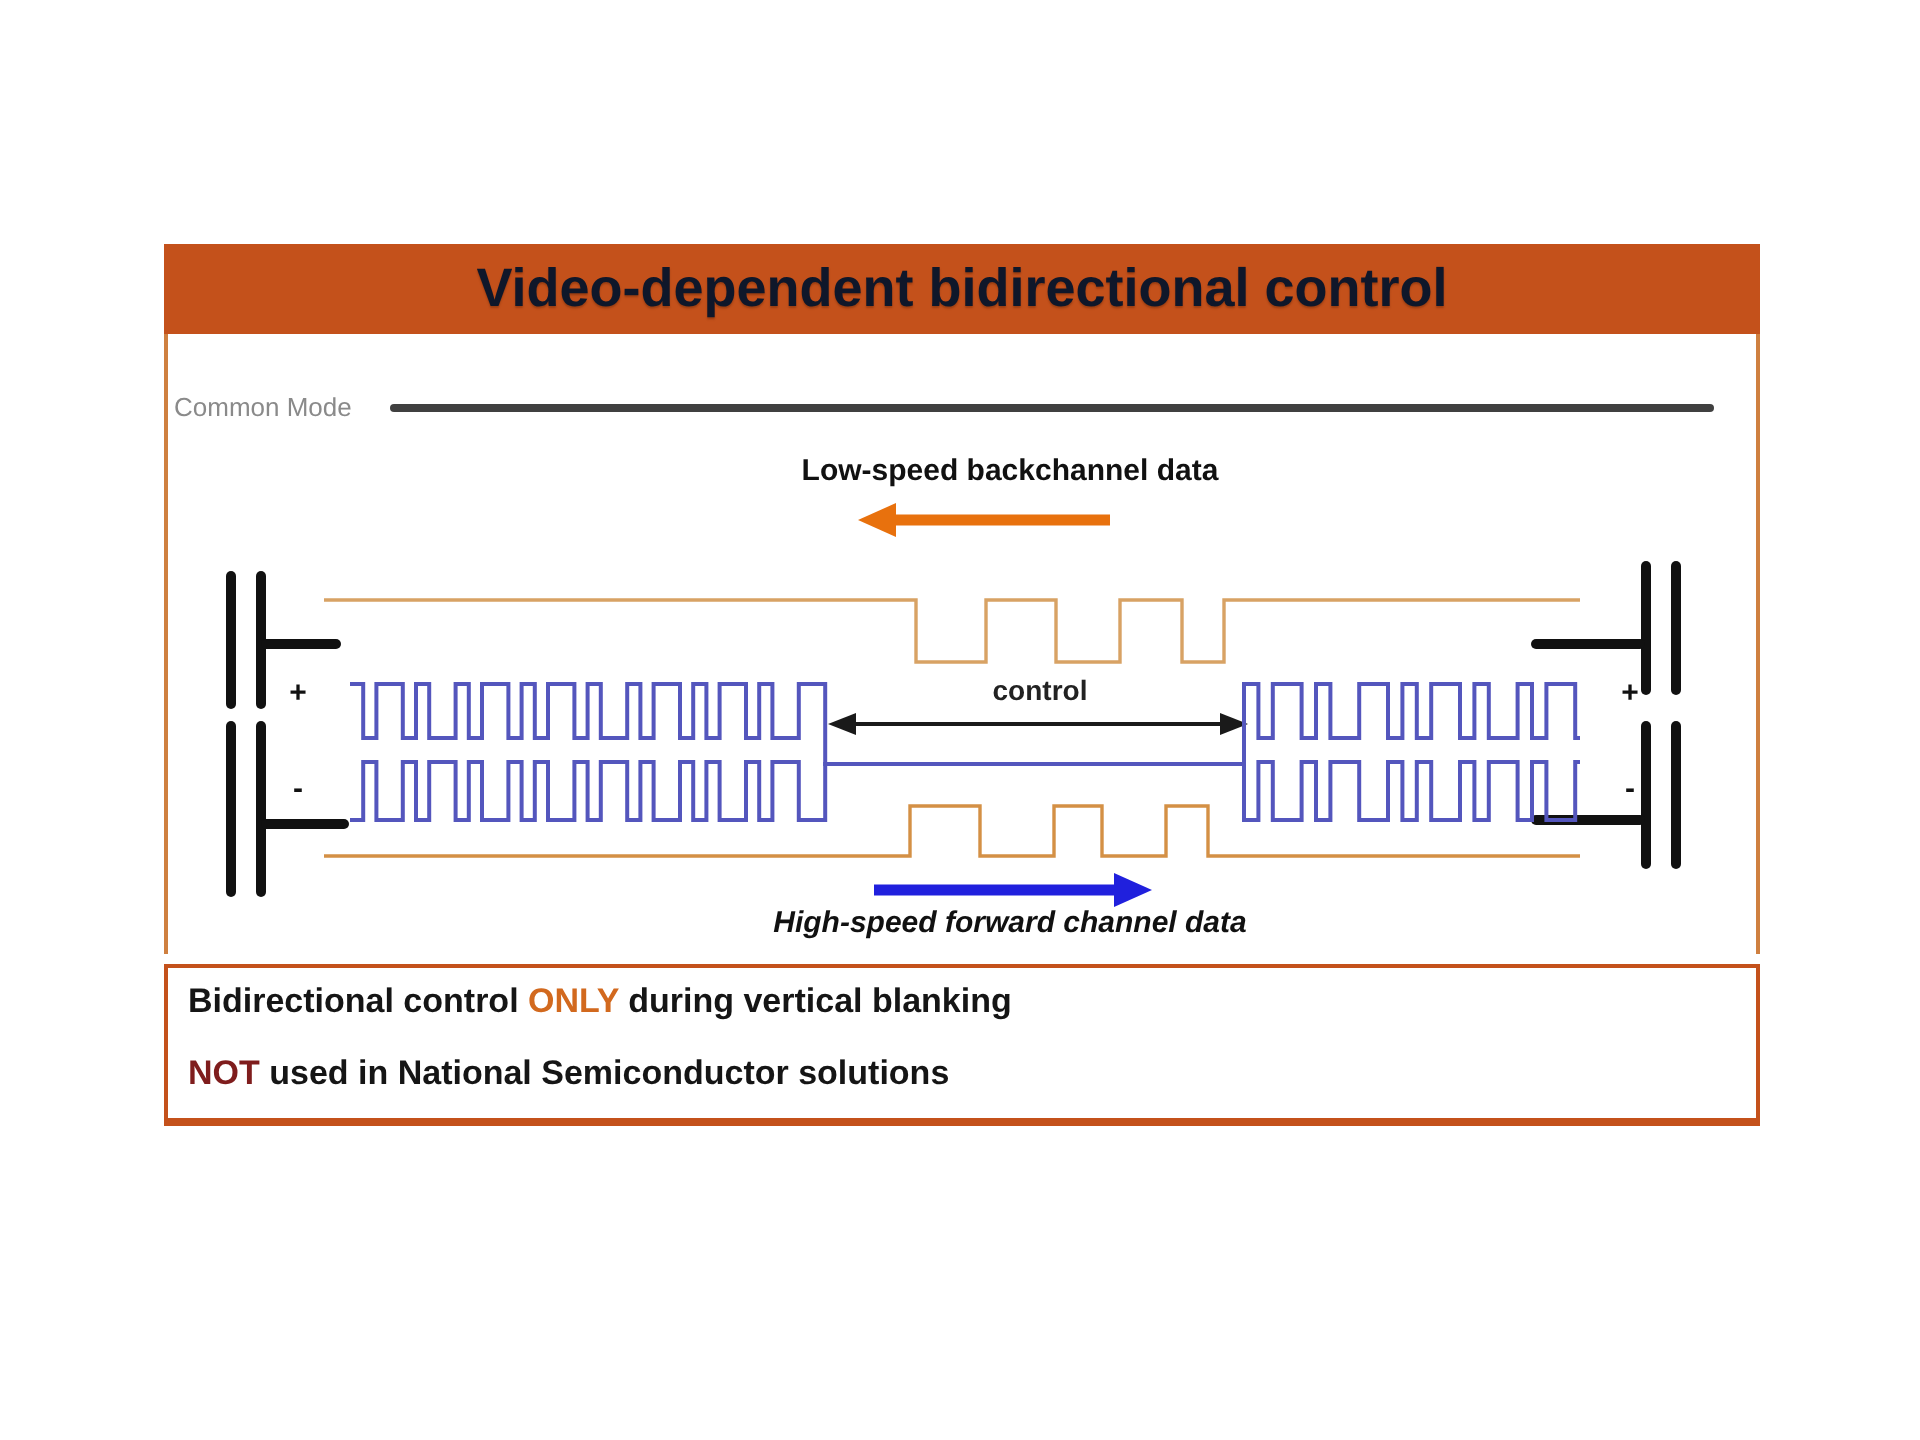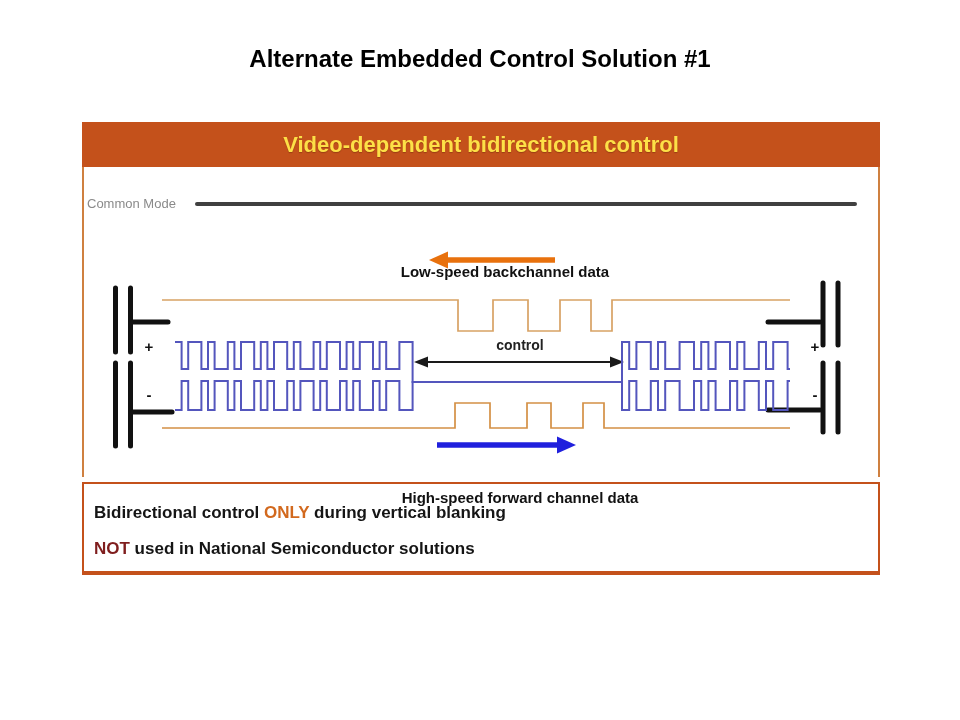--- a/index.html
+++ b/index.html
@@ -1,46 +1,45 @@
 <!DOCTYPE html>
 <html><head>
 <meta charset="utf-8">
 <style>
   html,body{margin:0;padding:0;background:#fff;}
   .slide{position:relative;width:960px;height:720px;background:#ffffff;overflow:hidden;
          font-family:"Liberation Sans",sans-serif;}
   .title{padding-top:45px;margin:0;text-align:center;font-size:24px;font-weight:bold;
          color:#000;letter-spacing:0;}
   .panel{position:absolute;left:82px;top:122px;width:798px;}
-  .bar{height:45px;line-height:45px;background:#C4511B;color:#fde047;font-weight:bold;
-       font-size:22px;text-align:center;text-shadow:0 1px 1px rgba(80,30,0,0.35);}
+  .bar{height:45px;line-height:45px;background:#C4511B;color:#0f172a;font-weight:bold;
+       font-size:27px;text-align:center;text-shadow:0 1px 1px rgba(80,30,0,0.35);}
   .bar.bar2{height:37px;line-height:37px;}
   .diagram{position:relative;height:310px;background:#ffffff;
            border-left:2px solid #CF8040;border-right:2px solid #CF8040;}
   .diagram svg{position:absolute;left:0;top:0;width:100%;height:100%;display:block;}
-  .dlabel{position:absolute;color:#111;font-weight:bold;font-size:15px;text-align:center;margin-top:36px;}
+  .dlabel{position:absolute;color:#111;font-weight:bold;font-size:15px;text-align:center;}
   .cm-label{position:absolute;left:3px;top:29px;font-size:13px;font-weight:400;color:#8A8A8A;text-align:center;}
   .blk-label{position:absolute;left:376px;top:170px;width:120px;text-align:center;
              font-size:14px;font-weight:600;color:#222;}
   .pm{position:absolute;width:16px;text-align:center;font-size:15px;font-weight:bold;color:#111;}
   .notes{margin-top:5px;border:2px solid #C4511B;border-bottom-width:4px;background:#fff;
-         padding:16px 8px 12px 8px;color:#151515;font-weight:bold;}
+         padding:4px 8px 12px 8px;color:#151515;font-weight:bold;}
   .note-line1{margin:3px 0 0 2px;font-size:17px;}
   .note-bullet{margin:14px 0 0 16px;font-size:16px;}
   .note-bullet .dot{margin-right:7px;}
   .note-last{margin:16px 0 0 2px;font-size:17px;}
   .em-orange{color:#D2691E;}
   .em-red{color:#7f1d1d;}
 </style>
 </head>
 <body>
 
 <div class="slide">
 
-  <div class="title">Alternate Embedded Control Solution #1</div>
 
   <div class="panel">
 
     <div class="bar">Video-dependent bidirectional control</div>
 
     <div class="diagram">
       <svg id="wave-svg" viewBox="0 0 794 310" preserveAspectRatio="none">
 
         <line x1="113" y1="37" x2="771" y2="37" stroke-width="4" stroke-linecap="round" stroke="#404040"></line>
 
@@ -85,21 +84,21 @@
 
       <path d="M78 133 L374 133 L374 164 L409 164 L409 133 L444 133 L444 164 L476 164 L476 133 L507 133 L507 164 L528 164 L528 133 L706 133" fill="none" stroke="#D8A264" stroke-width="1.7"></path>
           <path d="M91 175 L97.6 175 L97.6 202 L104.19999999999999 202 L104.19999999999999 175 L117.39999999999998 175 L117.39999999999998 202 L123.99999999999997 202 L123.99999999999997 175 L130.59999999999997 175 L130.59999999999997 202 L143.79999999999995 202 L143.79999999999995 175 L150.39999999999995 175 L150.39999999999995 202 L156.99999999999994 202 L156.99999999999994 175 L170.19999999999993 175 L170.19999999999993 202 L176.79999999999993 202 L176.79999999999993 175 L183.39999999999992 175 L183.39999999999992 202 L189.99999999999991 202 L189.99999999999991 175 L203.1999999999999 175 L203.1999999999999 202 L209.7999999999999 202 L209.7999999999999 175 L216.3999999999999 175 L216.3999999999999 202 L229.59999999999988 202 L229.59999999999988 175 L236.19999999999987 175 L236.19999999999987 202 L242.79999999999987 202 L242.79999999999987 175 L255.99999999999986 175 L255.99999999999986 202 L262.59999999999985 202 L262.59999999999985 175 L269.1999999999999 175 L269.1999999999999 202 L275.7999999999999 202 L275.7999999999999 175 L288.99999999999994 175 L288.99999999999994 202 L295.59999999999997 202 L295.59999999999997 175 L302.2 175 L302.2 202 L315.40000000000003 202 L315.40000000000003 175 L328.6000000000001 175 L328.6000000000001 215 L538 215 L538 215 L538 175 L545.2 175 L545.2 202 L552.4000000000001 202 L552.4000000000001 175 L566.8000000000002 175 L566.8000000000002 202 L574.0000000000002 202 L574.0000000000002 175 L581.2000000000003 175 L581.2000000000003 202 L595.6000000000004 202 L595.6000000000004 175 L610.0000000000005 175 L610.0000000000005 202 L617.2000000000005 202 L617.2000000000005 175 L624.4000000000005 175 L624.4000000000005 202 L631.6000000000006 202 L631.6000000000006 175 L646.0000000000007 175 L646.0000000000007 202 L653.2000000000007 202 L653.2000000000007 175 L660.4000000000008 175 L660.4000000000008 202 L674.8000000000009 202 L674.8000000000009 175 L682.0000000000009 175 L682.0000000000009 202 L689.200000000001 202 L689.200000000001 175 L703.600000000001 175 L703.600000000001 202 L706 202" fill="none" stroke="#5456BD" stroke-width="2"></path>
           <path d="M91 243 L97.6 243 L97.6 214 L104.19999999999999 214 L104.19999999999999 243 L117.39999999999998 243 L117.39999999999998 214 L123.99999999999997 214 L123.99999999999997 243 L130.59999999999997 243 L130.59999999999997 214 L143.79999999999995 214 L143.79999999999995 243 L150.39999999999995 243 L150.39999999999995 214 L156.99999999999994 214 L156.99999999999994 243 L170.19999999999993 243 L170.19999999999993 214 L176.79999999999993 214 L176.79999999999993 243 L183.39999999999992 243 L183.39999999999992 214 L189.99999999999991 214 L189.99999999999991 243 L203.1999999999999 243 L203.1999999999999 214 L209.7999999999999 214 L209.7999999999999 243 L216.3999999999999 243 L216.3999999999999 214 L229.59999999999988 214 L229.59999999999988 243 L236.19999999999987 243 L236.19999999999987 214 L242.79999999999987 214 L242.79999999999987 243 L255.99999999999986 243 L255.99999999999986 214 L262.59999999999985 214 L262.59999999999985 243 L269.1999999999999 243 L269.1999999999999 214 L275.7999999999999 214 L275.7999999999999 243 L288.99999999999994 243 L288.99999999999994 214 L295.59999999999997 214 L295.59999999999997 243 L302.2 243 L302.2 214 L315.40000000000003 214 L315.40000000000003 243 L328.6000000000001 243 L328.6000000000001 215 L538 215 L538 215 L538 243 L545.2 243 L545.2 214 L552.4000000000001 214 L552.4000000000001 243 L566.8000000000002 243 L566.8000000000002 214 L574.0000000000002 214 L574.0000000000002 243 L581.2000000000003 243 L581.2000000000003 214 L595.6000000000004 214 L595.6000000000004 243 L610.0000000000005 243 L610.0000000000005 214 L617.2000000000005 214 L617.2000000000005 243 L624.4000000000005 243 L624.4000000000005 214 L631.6000000000006 214 L631.6000000000006 243 L646.0000000000007 243 L646.0000000000007 214 L653.2000000000007 214 L653.2000000000007 243 L660.4000000000008 243 L660.4000000000008 214 L674.8000000000009 214 L674.8000000000009 243 L682.0000000000009 243 L682.0000000000009 214 L689.200000000001 214 L689.200000000001 243 L703.600000000001 243 L703.600000000001 214 L706 214" fill="none" stroke="#5456BD" stroke-width="2"></path>
           <path d="M78 261 L371 261 L371 236 L406 236 L406 261 L443 261 L443 236 L467 236 L467 261 L499 261 L499 236 L520 236 L520 261 L706 261" fill="none" stroke="#D49045" stroke-width="1.7"></path>
         </svg>
 
       <div class="cm-label">Common Mode</div>
       <div class="dlabel" style="left:271px;top:60px;width:300px;">Low-speed backchannel data</div>
       <div class="blk-label">control</div>
-      <div class="dlabel" style="left:286px;top:286px;width:300px;">High-speed forward channel data</div>
+      <div class="dlabel" style="left:271px;top:286px;width:300px;font-style:italic;">High-speed forward channel data</div>
       <div class="pm" style="left:57px;top:171px;">+</div>
       <div class="pm" style="left:57px;top:219px;">-</div>
       <div class="pm" style="left:723px;top:171px;">+</div>
       <div class="pm" style="left:723px;top:219px;">-</div>
     </div>
 
 
     <div class="notes">
       <div class="note-line1">
         <span>Bidirectional control </span><span class="em-orange">ONLY</span><span> during vertical blanking</span>

